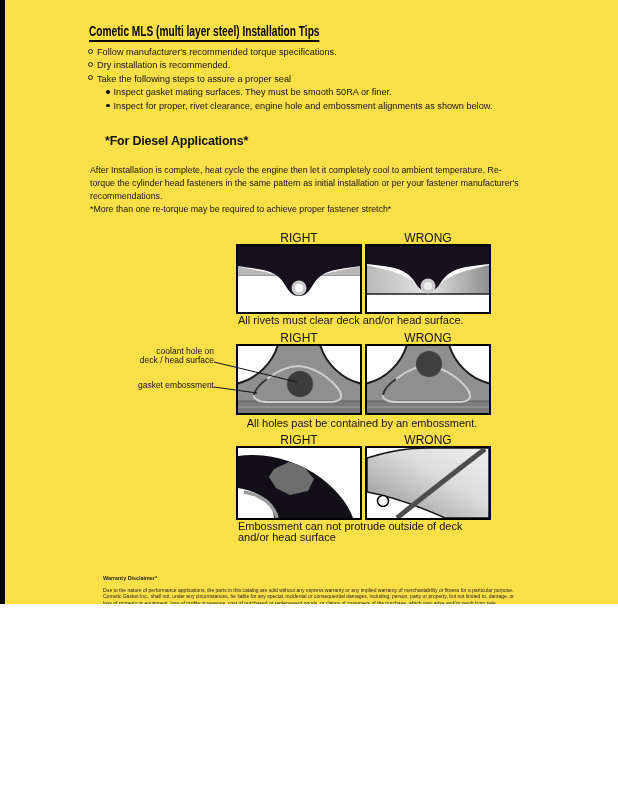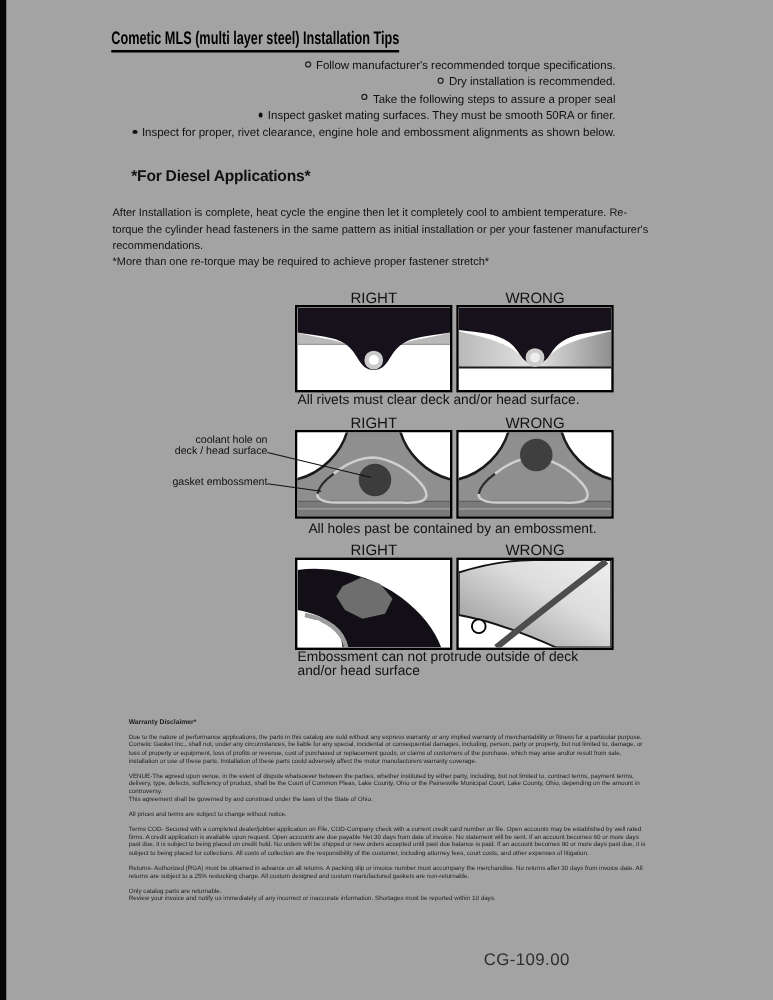--- a/index.html
+++ b/index.html
@@ -1,25 +1,25 @@
 <!DOCTYPE html>
 <html><head>
 <meta charset="utf-8">
 <style>
   html,body{margin:0;padding:0;background:#fff;}
-  .page{position:relative;width:618px;height:800px;background:#a3a3a3;overflow:hidden;
+  .page{position:relative;width:618px;height:604px;background:#fde047;overflow:hidden;
         font-family:"Liberation Sans","DejaVu Sans",sans-serif;color:#111;}
   .spine{position:absolute;left:0;top:0;width:5px;height:800px;background:#050505;}
 
   .title{position:absolute;left:89px;top:23px;margin:0;font-size:14.5px;font-weight:bold;
          border-bottom:2px solid #000;padding-bottom:1px;transform:scaleX(0.7);
          transform-origin:0 0;white-space:nowrap;color:#000;}
 
   .bullets{position:absolute;left:88px;top:46px;font-size:9.2px;line-height:13.4px;}
-  .b{white-space:nowrap;text-align:right;}
+  .b{white-space:nowrap;}
   .ring{display:inline-block;width:3px;height:3px;border:1px solid #222;border-radius:50%;
         margin-right:4px;vertical-align:1.5px;}
   .dot{display:inline-block;width:3.5px;height:3.5px;background:#111;border-radius:50%;
        margin-right:4px;vertical-align:1.5px;}
   .sub{margin-left:18px;}
 
   .diesel-h{position:absolute;left:89px;top:118px;margin:16px;font-size:12.5px;font-weight:bold;
             letter-spacing:-0.2px;}
   .body{position:absolute;left:90px;width:432px;margin:0;font-size:8.8px;line-height:13px;}
   .p1{top:133px}.p2{top:164px}.p3{top:203px}

